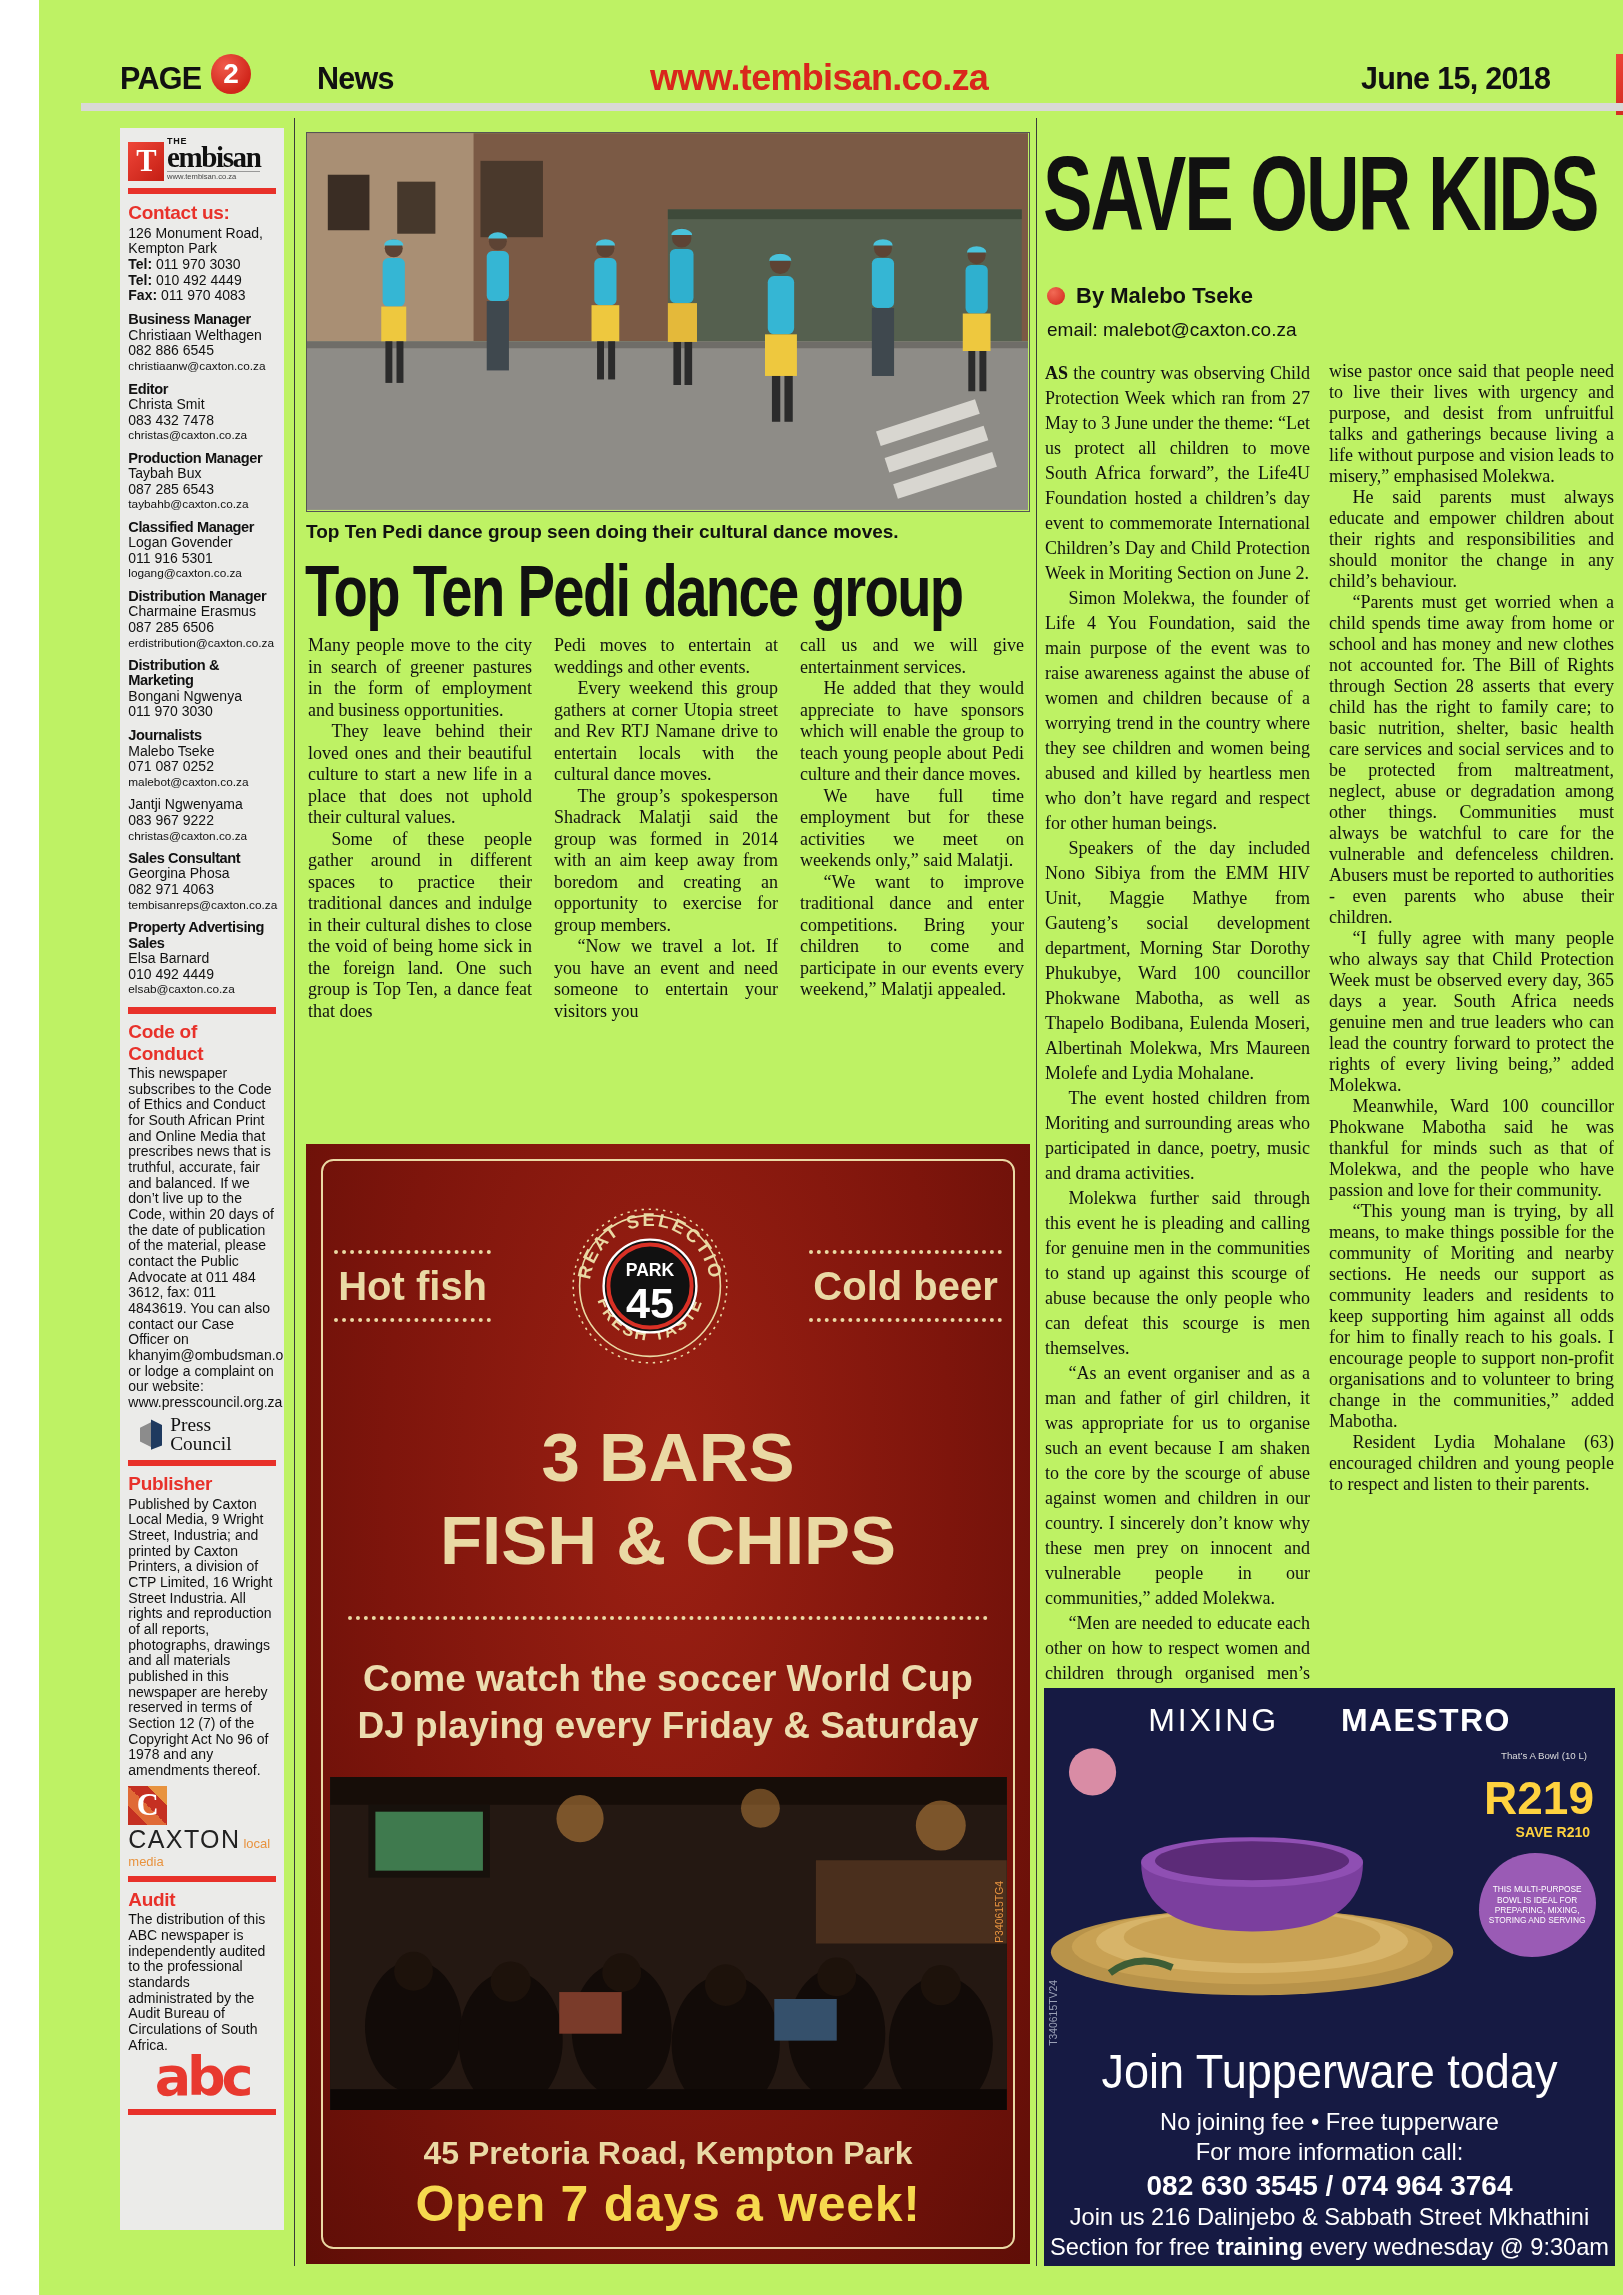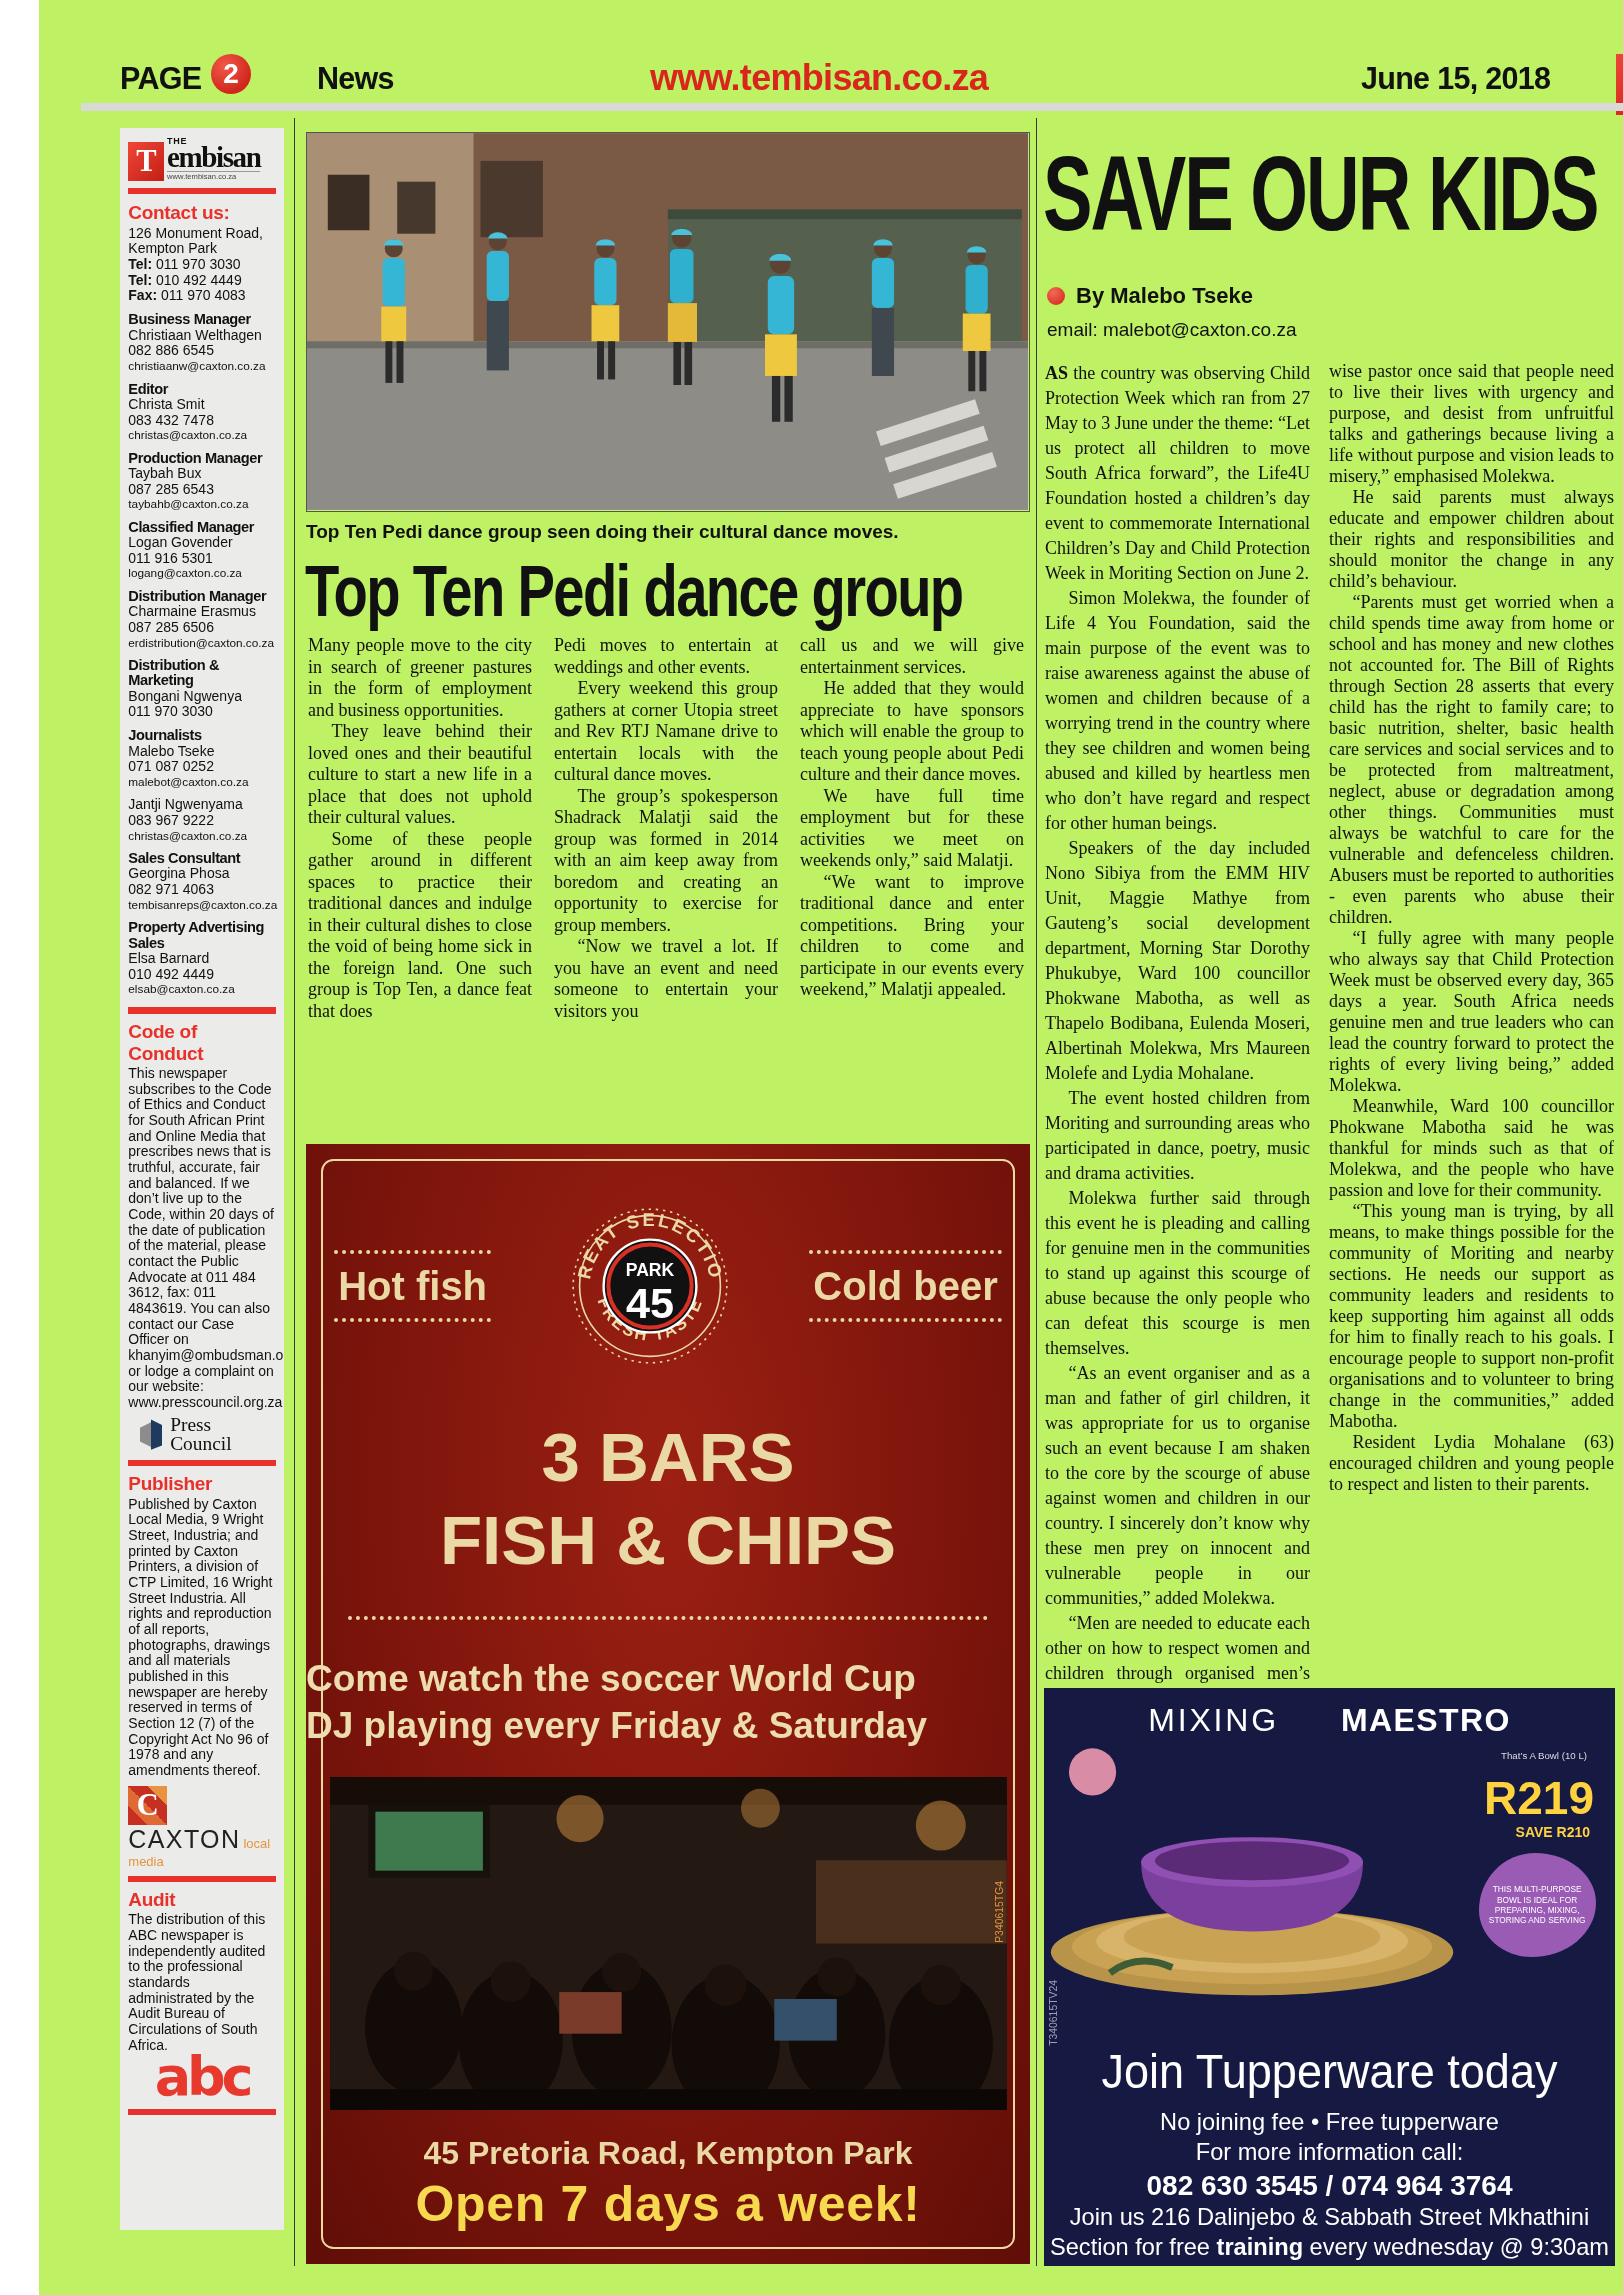--- a/index.html
+++ b/index.html
@@ -49,21 +49,21 @@
   .ind{text-indent:23.6px;}
   
   #park45{left:267px;top:1144px;width:724px;height:1120px;box-sizing:border-box;
           background:radial-gradient(ellipse at 50% 30%,#9c2013 0%,#7e150c 55%,#5f0e07 100%);}
   #park45 .frame{position:absolute;left:15.3px;top:15.3px;right:15.3px;bottom:15.3px;border:2.8px solid #ead9a4;border-radius:12.5px;}
   .p45-row{position:absolute;left:28px;right:28px;top:62px;display:flex;align-items:center;justify-content:space-between;}
   .p45-word{color:#ead9a4;font-size:40px;font-weight:bold;border-top:4.2px dotted #ead9a4;border-bottom:4.2px dotted #ead9a4;
             padding:9.7px 4.2px;letter-spacing:0;}
   .p45-big{position:absolute;left:0;right:0;text-align:center;color:#ead9a4;font-weight:bold;letter-spacing:0px;font-size:69px;}
   .p45-dotted{position:absolute;left:42px;right:42px;top:1662px;border-top:4.9px dotted #ead9a4;}
-  .p45-promo{position:absolute;left:0;right:0;text-align:left;color:#ecdcae;font-weight:bold;font-size:37px;}
+  .p45-promo{position:absolute;left:0;right:0;text-align:center;color:#ecdcae;font-weight:bold;font-size:37px;}
   #p45-photo{position:absolute;left:23.6px;top:633px;width:677px;height:333px;background:#241812;overflow:hidden;}
   .p45-addr{position:absolute;left:0;right:0;top:991px;text-align:center;color:#ead9a4;font-weight:bold;font-size:32px;}
   .p45-open{position:absolute;left:0;right:0;top:1031px;text-align:center;color:#f6d94e;font-weight:bold;font-size:50px;letter-spacing:0.7px;}
   .vtext{writing-mode:vertical-rl;transform:rotate(180deg);font-size:10.4px;}
   
   #sok-head{left:1004px;top:133px;font-size:106px;font-weight:900;letter-spacing:-2.8px;white-space:nowrap;
             transform:scaleX(0.70);transform-origin:left top;font-family:"Liberation Sans",sans-serif;}
   #sok-byline{left:1008px;top:283px;display:flex;align-items:center;gap:11px;}
   .red-dot{width:18px;height:18px;border-radius:50%;background:radial-gradient(circle at 35% 30%,#f26a55,#cf2318);}
   .byline-text{font-size:22px;font-weight:bold;}

